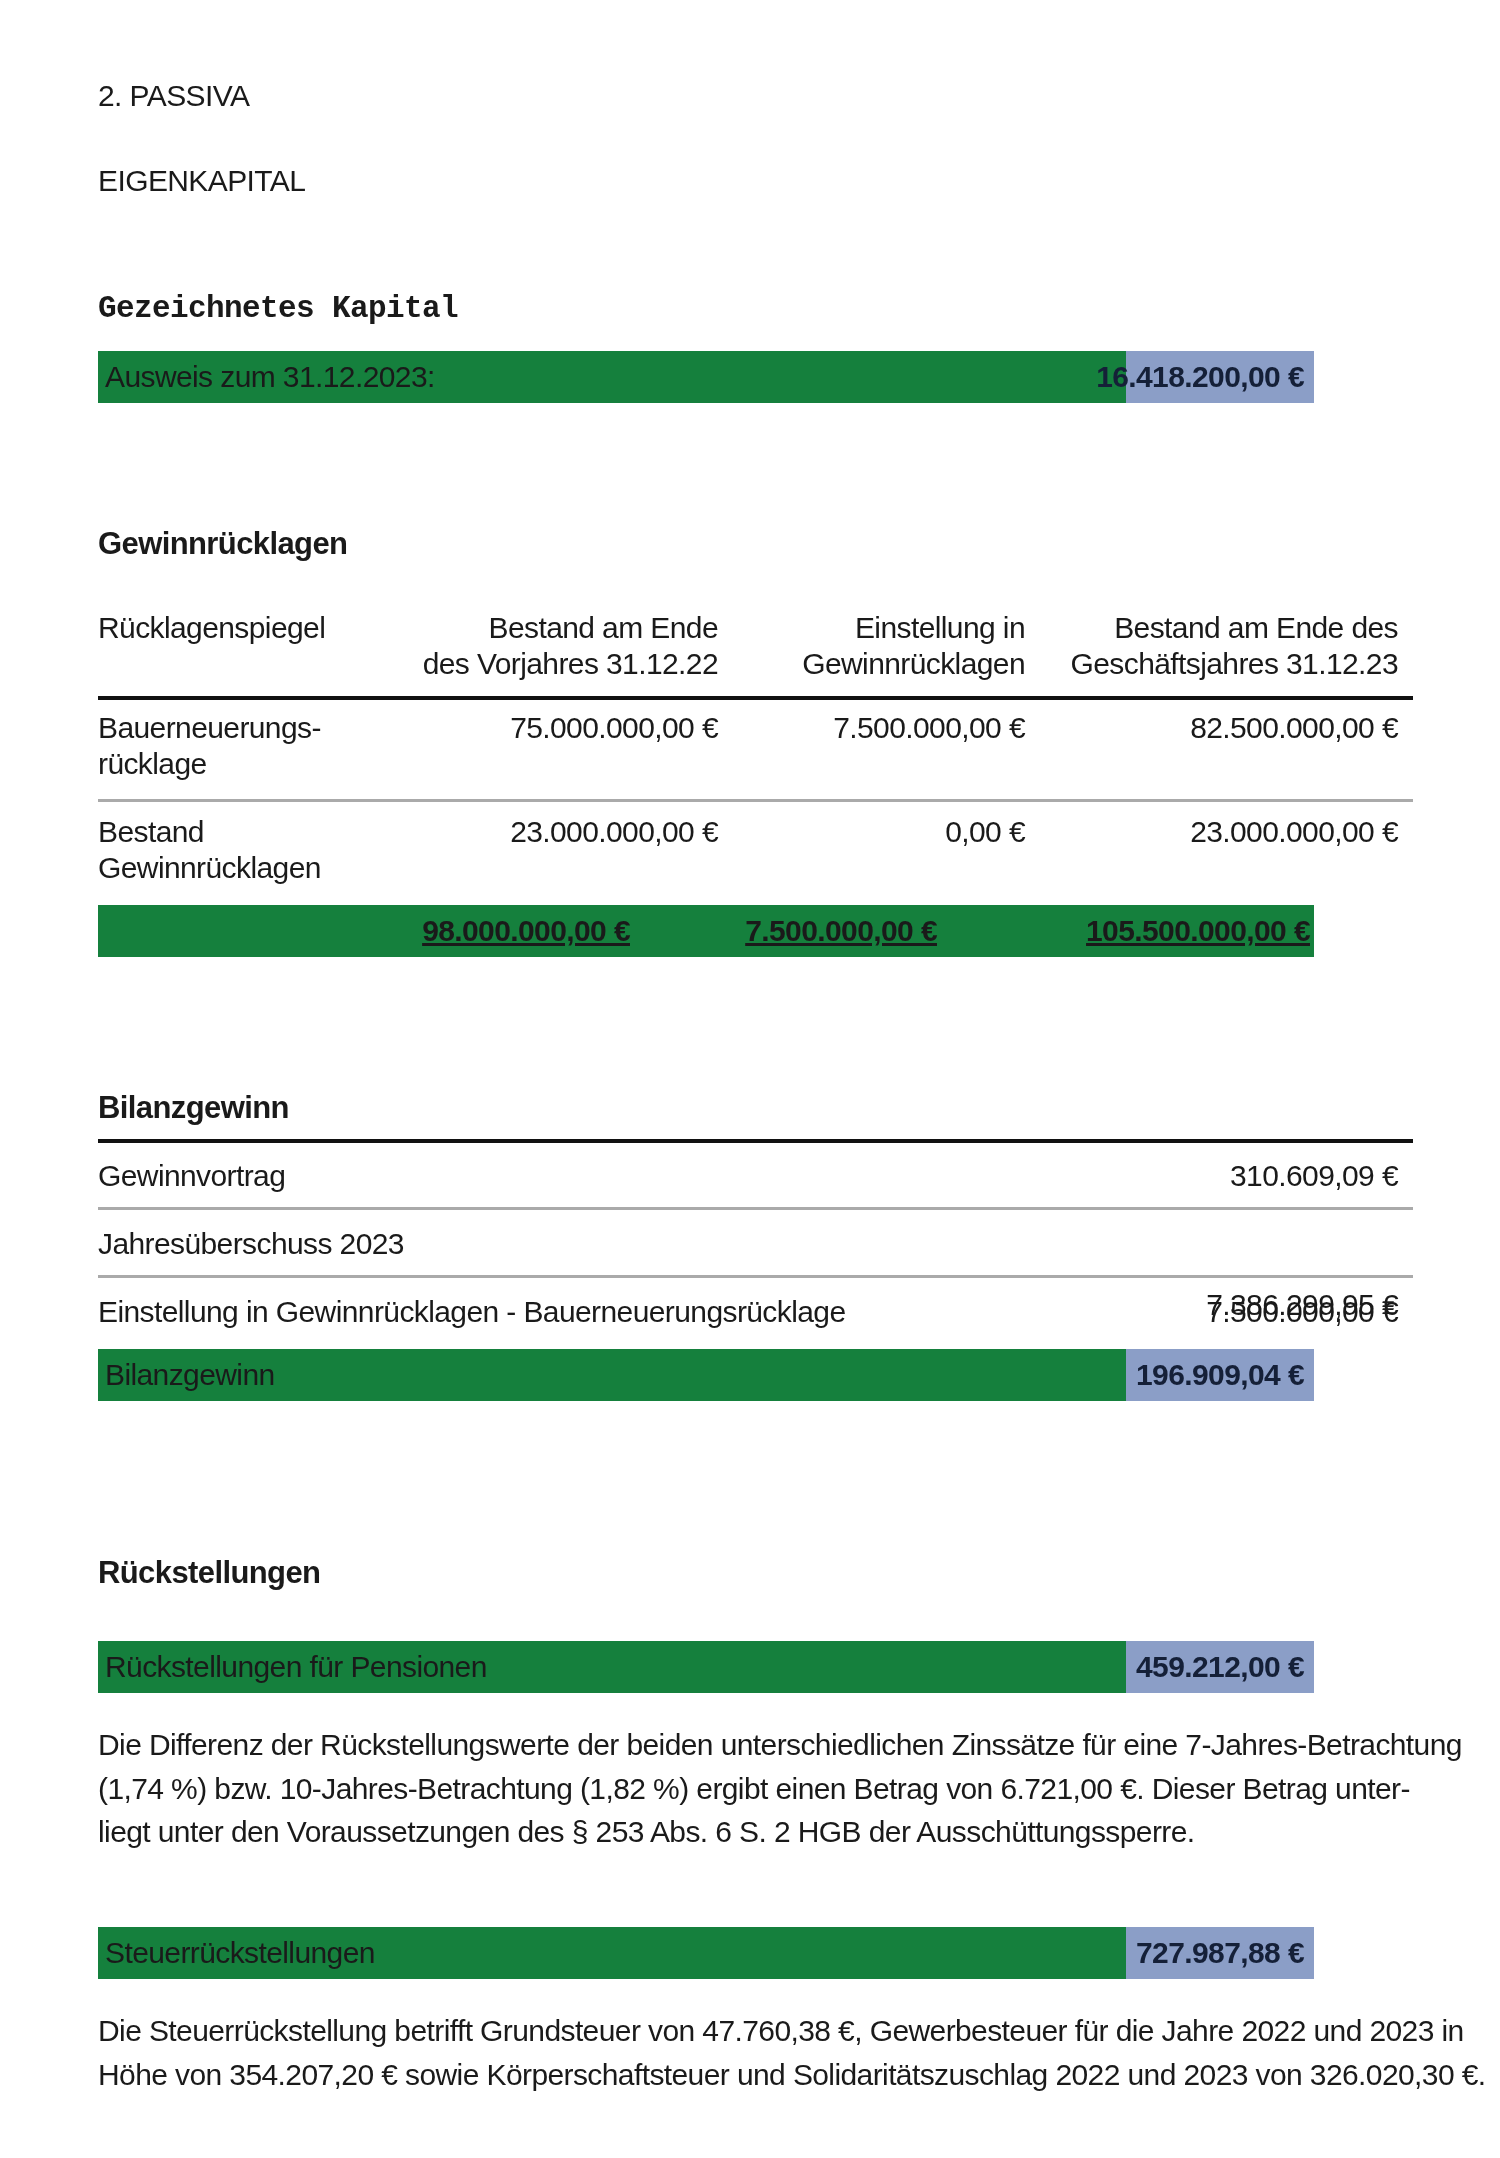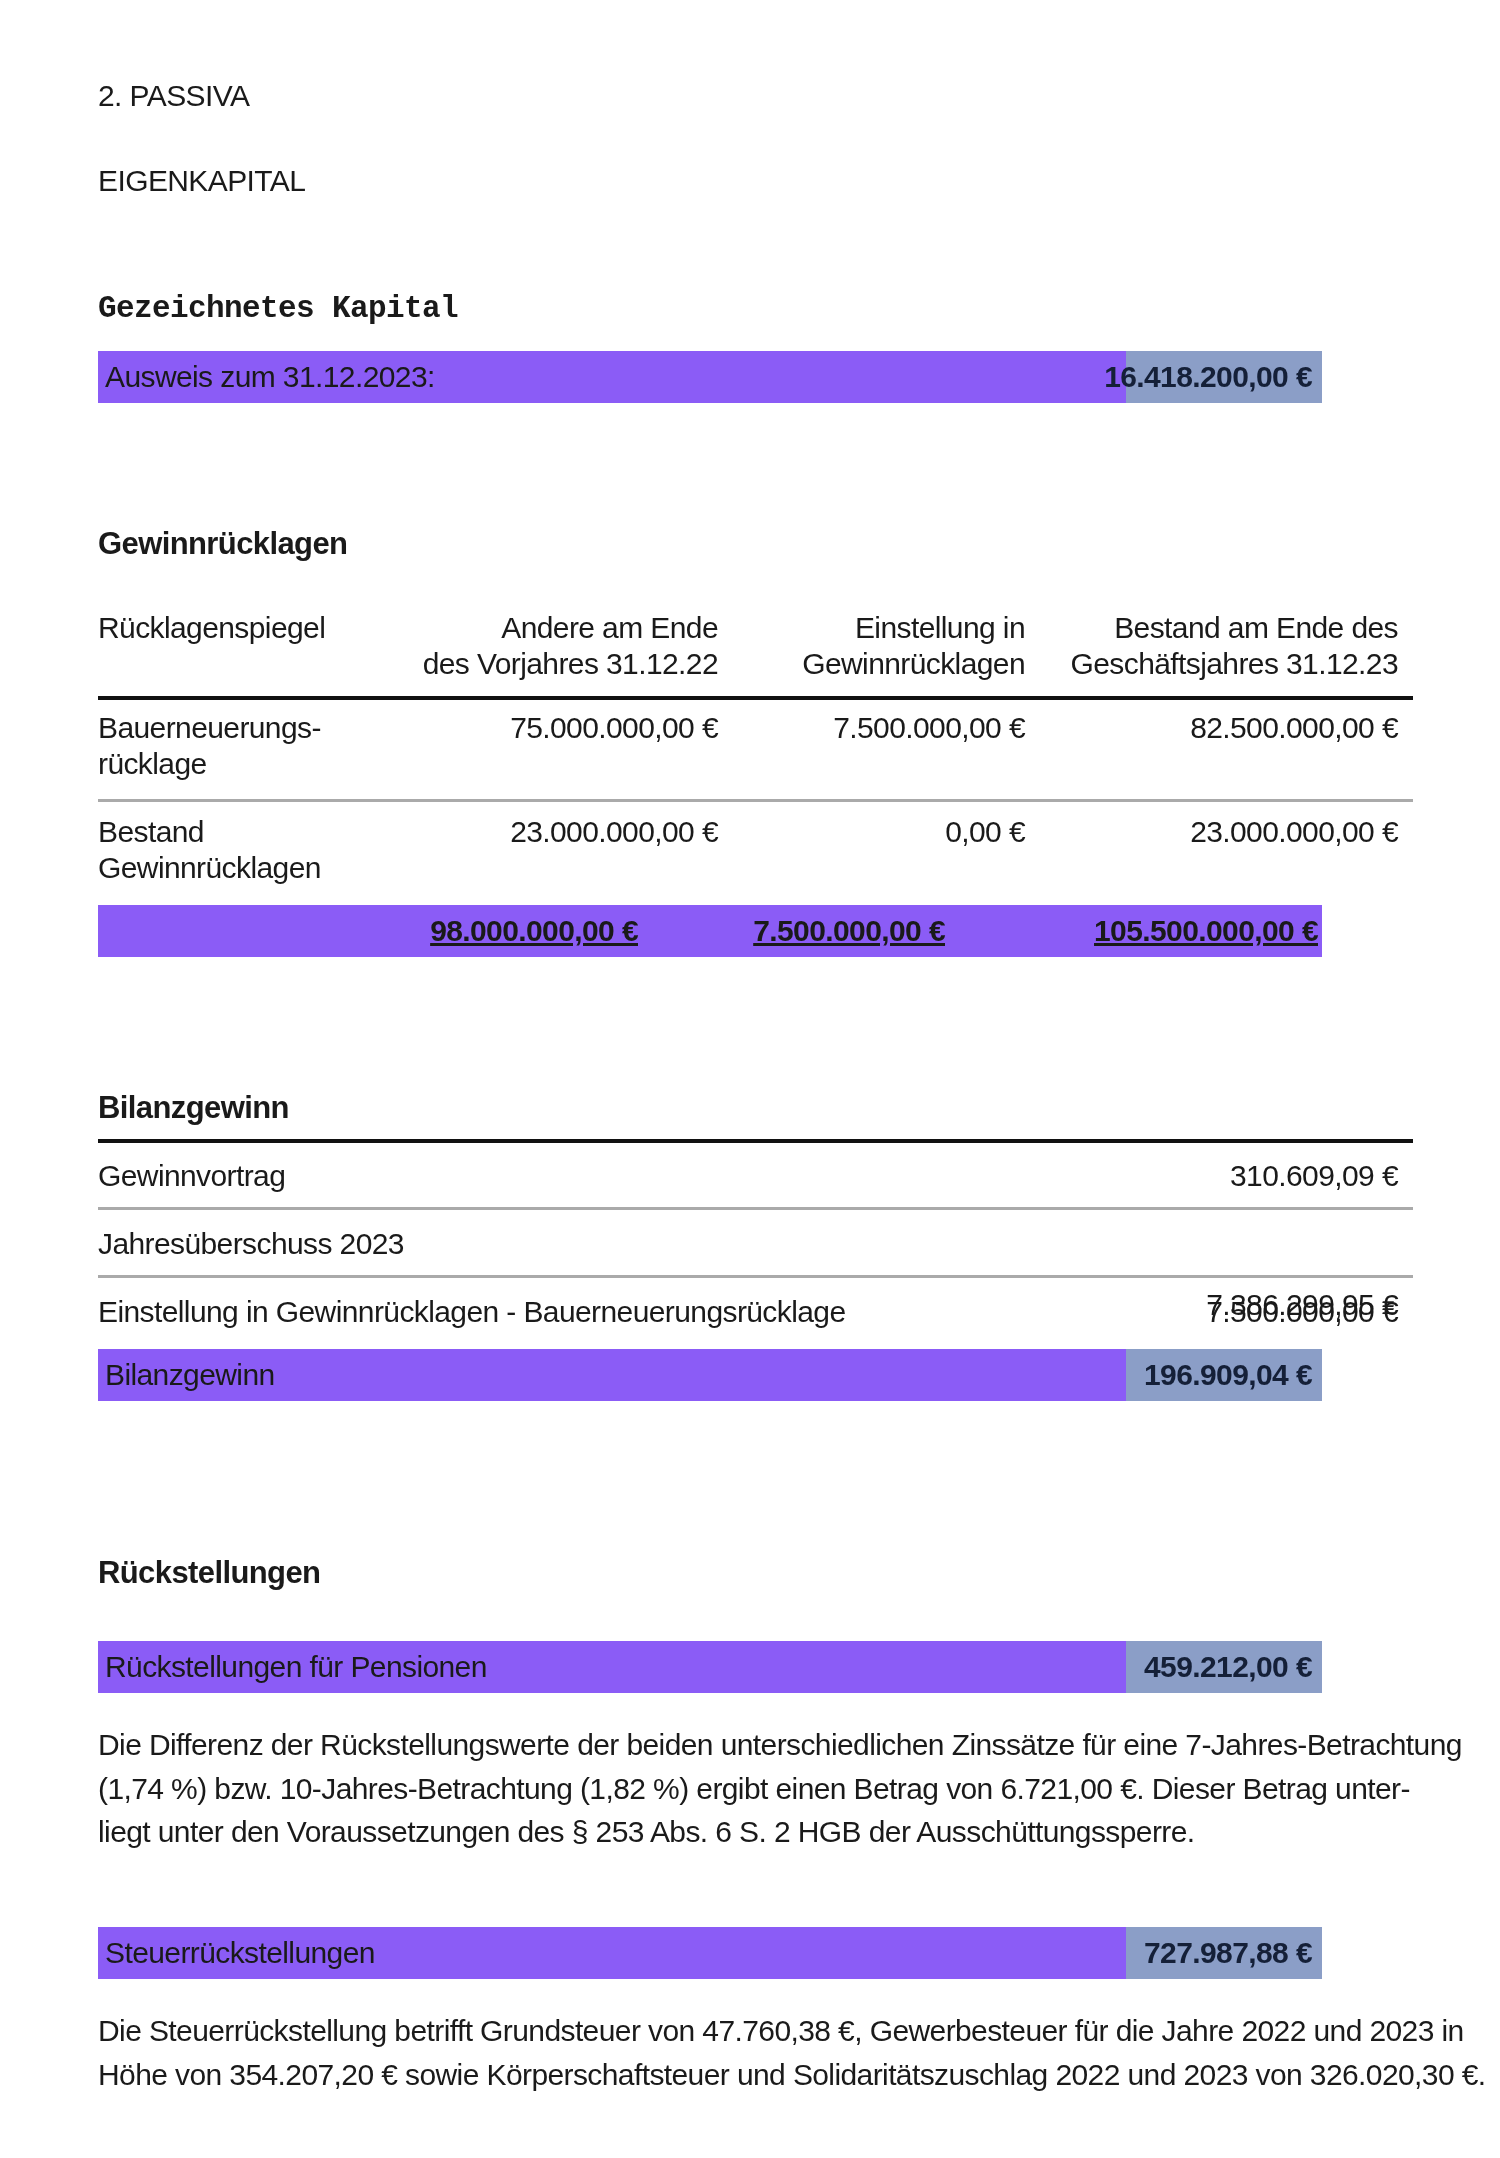--- a/index.html
+++ b/index.html
@@ -6,21 +6,21 @@
   body {
     width: 1500px; height: 2158px; position: relative; overflow: hidden;
     font-family: "Liberation Sans", "DejaVu Sans", sans-serif;
     color: #1a1a1a;
   }
   .abs { position: absolute; }
   .txt { font-size: 30px; line-height: 36px; letter-spacing: -0.6px; white-space: nowrap; }
   .bold { font-weight: bold; text-decoration: underline; }
   .heading { font-size: 31px; font-weight: bold; letter-spacing: -0.6px; white-space: nowrap; line-height: 36px; }
   .right { text-align: right; }
-  .band { position: absolute; left: 98px; width: 1216px; background: #8b5cf6; padding-left: 8px; }
+  .band { position: absolute; left: 98px; width: 1216px; background: #15803d; }
   .band .dark { position: absolute; top: 0; bottom: 0; left: 1028px; right: 0; background: #8b9ec7; }
   .band .label { position: absolute; left: 7px; }
   .band .val { position: absolute; right: 10px; font-weight: bold; color: #152038; }
   .rule-black { position: absolute; left: 98px; width: 1315px; height: 4px; background: #111; }
   .rule-gray { position: absolute; left: 98px; width: 1315px; height: 3px; background: #aaaaaa; }
   .para { font-size: 30px; line-height: 43.5px; letter-spacing: -0.6px; white-space: nowrap; }
 </style>
 </head>
 <body>
 
@@ -35,21 +35,21 @@
     <div class="val txt" style="top:8px;">16.418.200,00 €</div>
   </div>
 </div>
 
 <div>
   <div class="abs heading" style="left:98px; top:526px;">Gewinnrücklagen</div>
 
   <div class="abs txt" style="left:98px; top:610px;">Rücklagenspiegel</div>
 
   <div class="abs txt right" style="right:782px; top:610px;">
-    <div>Andere am Ende</div>
+    <div>Bestand am Ende</div>
     <div>des Vorjahres 31.12.22</div>
   </div>
   <div class="abs txt right" style="right:475px; top:610px;">
     <div>Einstellung in</div>
     <div>Gewinnrücklagen</div>
   </div>
   <div class="abs txt right" style="right:102px; top:610px;">
     <div>Bestand am Ende des</div>
     <div>Geschäftsjahres 31.12.23</div>
   </div>

